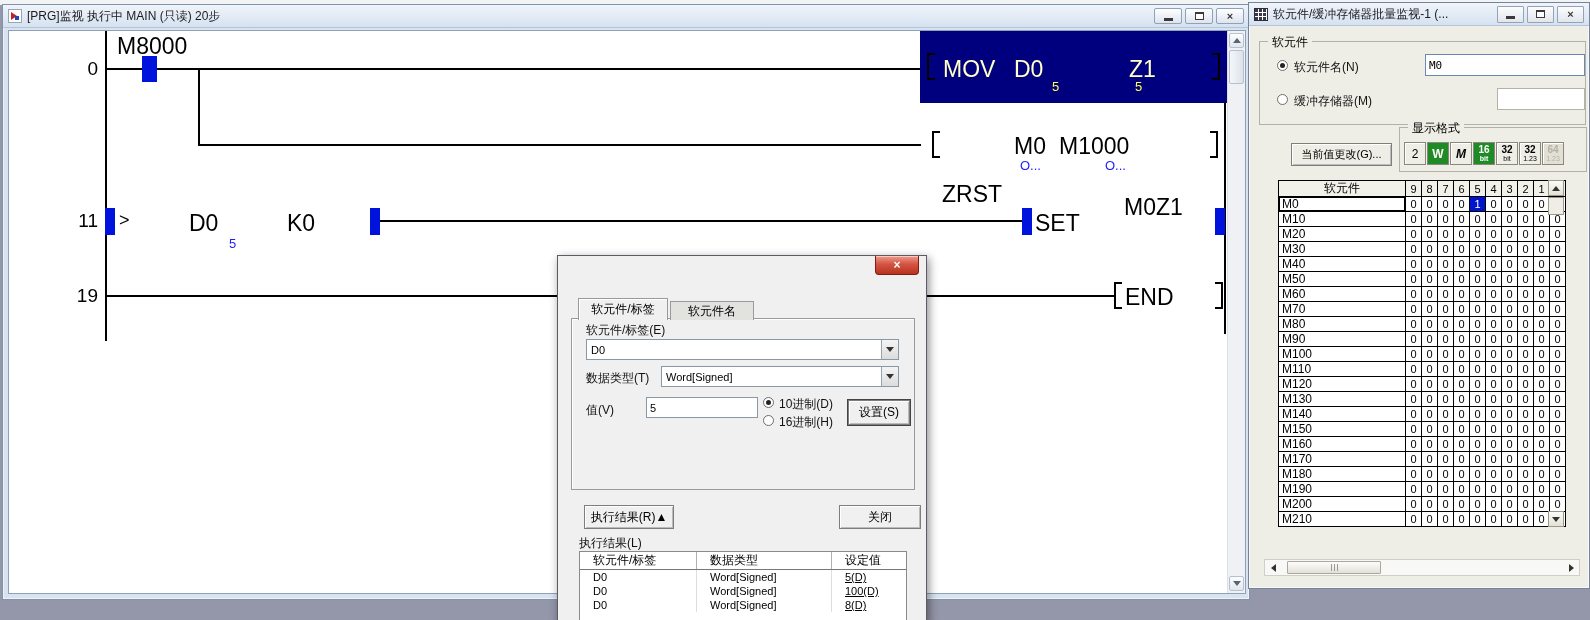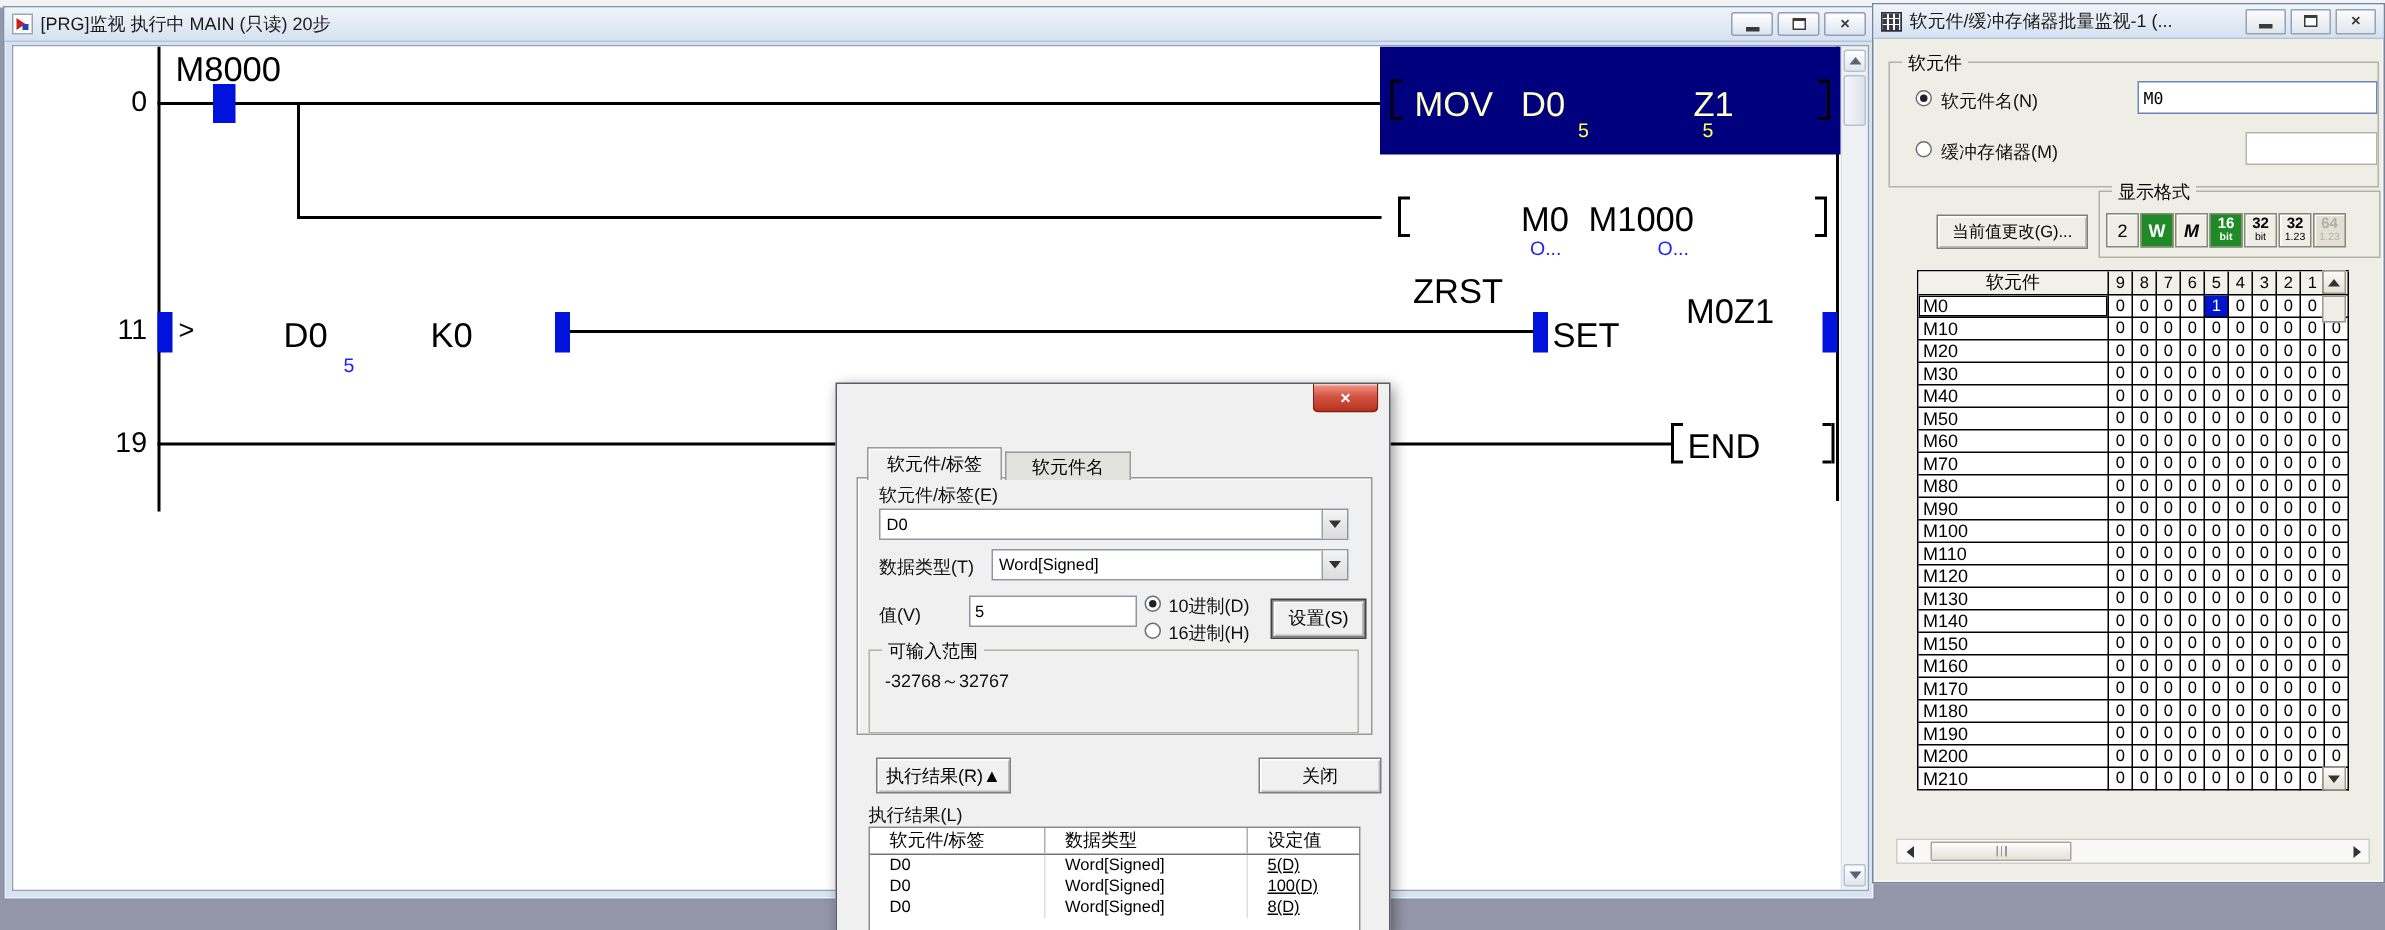--- a/index.html
+++ b/index.html
@@ -618,24 +618,20 @@
     <span class="dl" style="left:28px;top:146px;">值(V)</span>
     <input class="ti" style="left: 88px; top: 141px; width: 112px; height: 21px;" value="5">
 
     <div class="radio sel" style="left:205px;top:141px;"></div>
     <span class="dl" style="left:221px;top:140px;">10进制(D)</span>
     <div class="radio" style="left:205px;top:159px;"></div>
     <span class="dl" style="left:221px;top:158px;">16进制(H)</span>
 
     <div class="btn def" style="left:290px;top:144px;width:62px;height:25px;">设置(S)</div>
 
-    <div class="fset fset-range">
-      <span class="leg">可输入范围</span>
-      <span class="dl" style="left:10px;top:12px;">-32768～32767</span>
-    </div>
 
     <div class="btn" style="left:26px;top:249px;width:90px;height:24px;">执行结果(R)▲</div>
     <div class="btn" style="left:281px;top:249px;width:82px;height:24px;">关闭</div>
 
     <span class="dl" style="left:21px;top:279px;">执行结果(L)</span>
 
     <div class="rtable">
       <div class="rhead">
           <div class="rh">软元件/标签</div>
           <div class="rh">数据类型</div>

